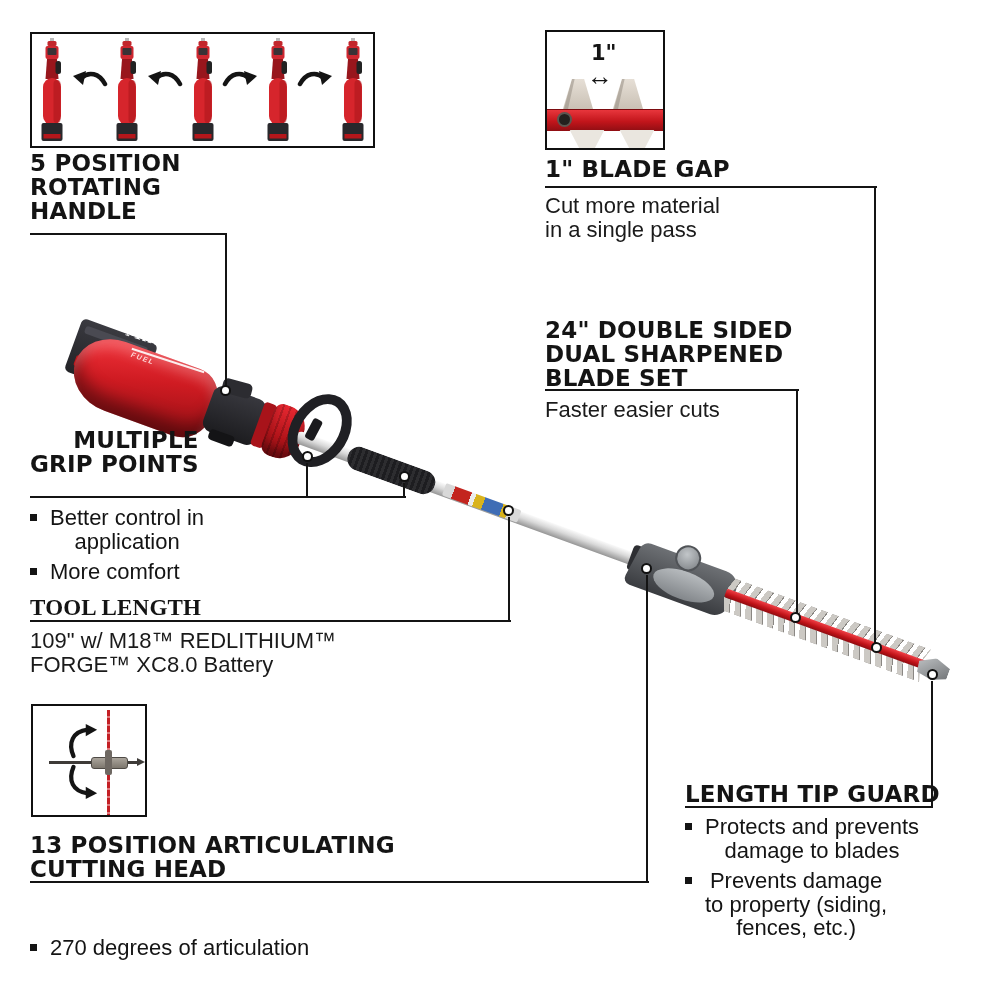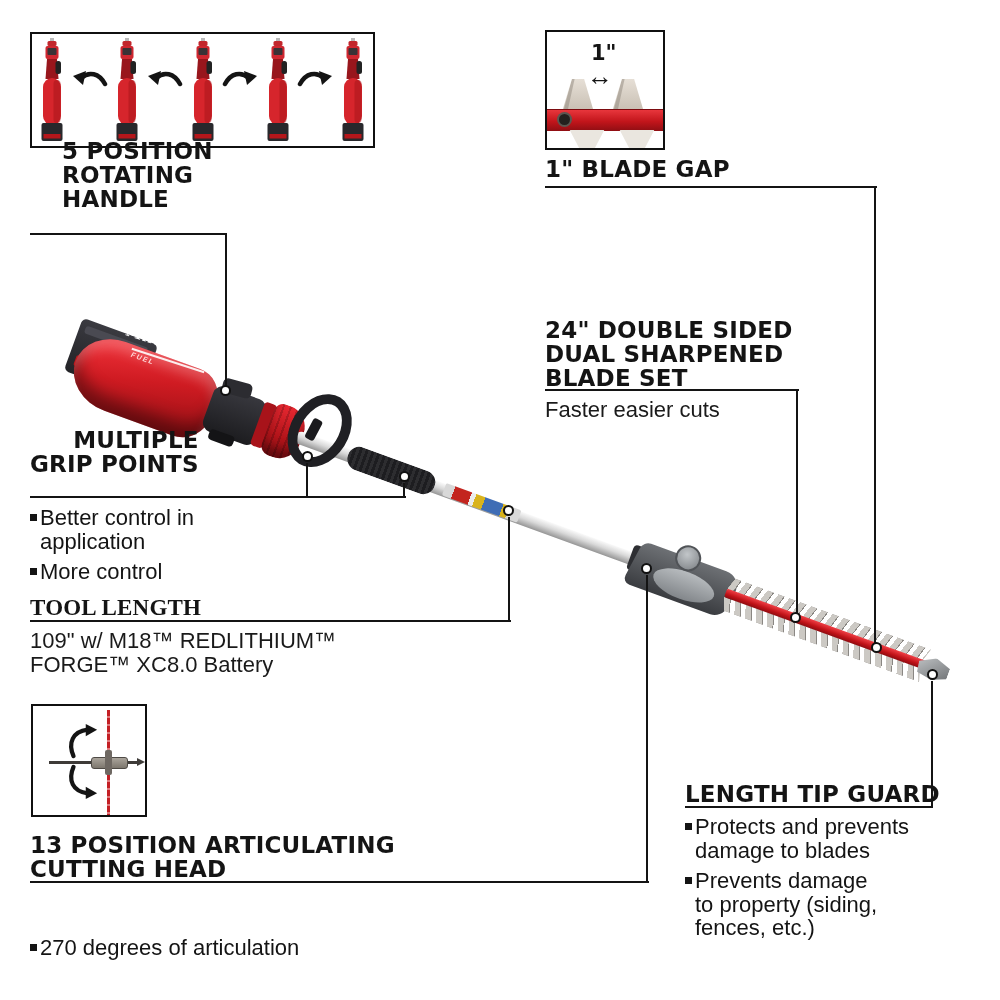--- a/index.html
+++ b/index.html
@@ -3,21 +3,21 @@
 <meta charset="utf-8">
 <style>
   html,body{margin:0;padding:0;}
   body{width:1000px;height:1000px;background:#fff;font-family:"Liberation Sans",sans-serif;color:#141414;overflow:hidden;}
   #stage{position:relative;width:1000px;height:1000px;background:#fff;}
 
   
   .h1{position:absolute;font-family:"DejaVu Sans",sans-serif;font-weight:700;font-size:23px;line-height:24px;letter-spacing:.2px;color:#141414;white-space:pre-line;}
   .body-txt{position:absolute;font-size:22px;line-height:23.5px;color:#1a1a1a;white-space:pre-line;}
   .bullets{position:absolute;display:flex;flex-direction:column;gap:7px;}
-  .bullet{display:flex;gap:3px;}
+  .bullet{display:flex;gap:13px;text-align:center;}
   .bullet .sq{width:7px;height:7px;background:#141414;margin-top:8px;flex:0 0 auto;}
   .bullet .bt{font-size:22px;line-height:23.5px;white-space:pre-line;}
 
   
   .cl{position:absolute;background:#141414;}
   .marker{position:absolute;width:11px;height:11px;border:2.5px solid #111;border-radius:50%;background:#fff;box-sizing:border-box;}
 
   
   .panel{position:absolute;border:2px solid #101010;background:#fff;box-sizing:border-box;}
   #panel-rotate{left:30px;top:32px;width:345px;height:116px;}
@@ -256,42 +256,44 @@
 
   <div class="marker" style="left:220px;top:385px;"></div>
   <div class="marker" style="left:302px;top:451px;"></div>
   <div class="marker" style="left:399px;top:471px;"></div>
   <div class="marker" style="left:503px;top:505px;"></div>
   <div class="marker" style="left:641px;top:563px;"></div>
   <div class="marker" style="left:790px;top:612px;"></div>
   <div class="marker" style="left:871px;top:642px;"></div>
   <div class="marker" style="left:927px;top:669px;"></div>
 
-  <div class="h1" style="left:30px;top:139px;margin-left:32px;">5 POSITION
+  <div class="h1" style="left:30px;top:151px;">5 POSITION
 ROTATING
 HANDLE</div>
 
   <div class="h1" style="left:545px;top:157px;">1" BLADE GAP</div>
+  <div class="body-txt" style="left:545px;top:194px;">Cut more material
+in a single pass</div>
 
   <div class="h1" style="left:545px;top:318px;">24" DOUBLE SIDED
 DUAL SHARPENED
 BLADE SET</div>
   <div class="body-txt" style="left:545px;top:398px;">Faster easier cuts</div>
 
   <div class="h1" style="left:30px;top:428px;text-align:right;">MULTIPLE
 GRIP POINTS</div>
   <div class="bullets" style="left:30px;top:506px;">
     <div class="bullet">
         <span class="sq"></span>
         <span class="bt">Better control in
 application</span>
       </div>
     <div class="bullet">
         <span class="sq"></span>
-        <span class="bt">More control</span>
+        <span class="bt">More comfort</span>
       </div>
   </div>
 
   <div class="h1" style="left:30px;top:596px;font-family:Liberation Serif, serif;">TOOL LENGTH</div>
   <div class="body-txt" style="left:30px;top:629px;">109" w/ M18™ REDLITHIUM™
 FORGE™ XC8.0 Battery</div>
 
   <div class="h1" style="left:30px;top:833px;">13 POSITION ARTICULATING
 CUTTING HEAD</div>
   <div class="bullets" style="left:30px;top:936px;">

